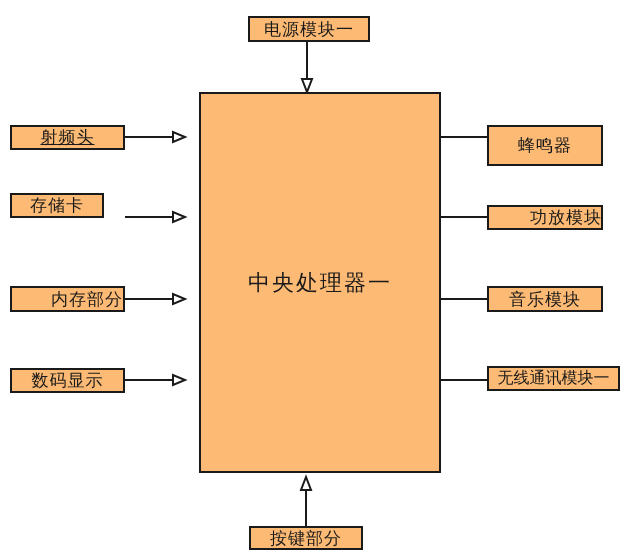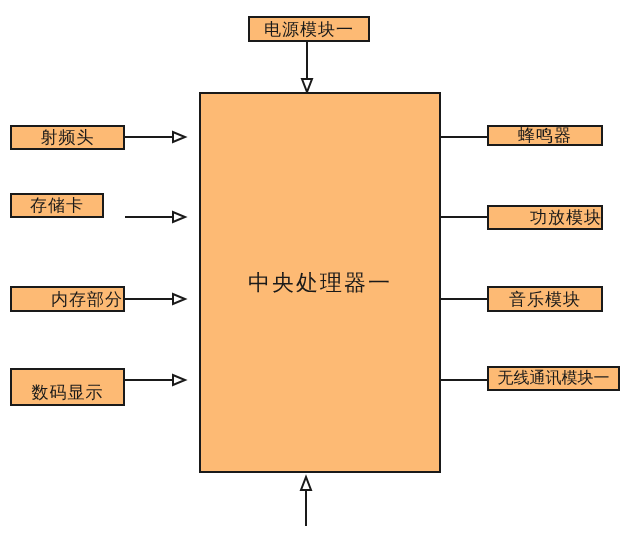--- a/index.html
+++ b/index.html
@@ -39,26 +39,26 @@
     left: 199px;
     top: 92px;
     width: 242px;
     height: 381px;
     font-size: 22px;
     letter-spacing: 2px;
   }
   .box.top-box    { left: 248px; top: 16px;  width: 122px; height: 26px; }
   .box.bottom-box { left: 249px; top: 526px; width: 114px; height: 24px; }
 
-  .box.left-0 { left: 10px; top: 125px; width: 115px; height: 25px; }
+  .box.left-0 { left: 10px; top: 125px; width: 115px; height: 25px; text-decoration: underline; }
   .box.left-1 { left: 10px; top: 193px; width: 94px; height: 25px; }
   .box.left-2 { left: 10px; top: 286px; width: 115px; height: 26px; padding-left: 39px; }
-  .box.left-3 { left: 10px; top: 368px; width: 115px; height: 38px; align-items: flex-end; }
+  .box.left-3 { left: 10px; top: 368px; width: 115px; height: 25px; }
 
-  .box.right-0 { left: 487px; top: 125px; width: 116px; height: 21px; }
+  .box.right-0 { left: 487px; top: 125px; width: 116px; height: 41px; }
   .box.right-1 { left: 487px; top: 205px; width: 116px; height: 25px; padding-left: 42px; }
   .box.right-2 { left: 487px; top: 286px; width: 116px; height: 26px; }
   .box.right-3 { left: 487px; top: 366px; width: 133px; height: 25px; font-size: 16px; letter-spacing: 0; }
 </style>
 </head>
 <body>
 
 <div class="canvas">
 
   <svg class="connectors" viewBox="0 0 633 560" xmlns="http://www.w3.org/2000/svg" stroke="#1a1a1a" stroke-width="2" fill="none">
@@ -109,20 +109,23 @@
   </svg>
 
   <div class="box center-box">
     <span>中央处理器一</span>
   </div>
 
   <div class="box top-box">
     <span>电源模块一</span>
   </div>
 
+  <div class="box bottom-box">
+    <span>按键部分</span>
+  </div>
 
   <div class="box left-0">
     <span>射频头</span>
   </div>
   <div class="box left-1">
     <span>存储卡</span>
   </div>
   <div class="box left-2">
     <span>内存部分</span>
   </div>

